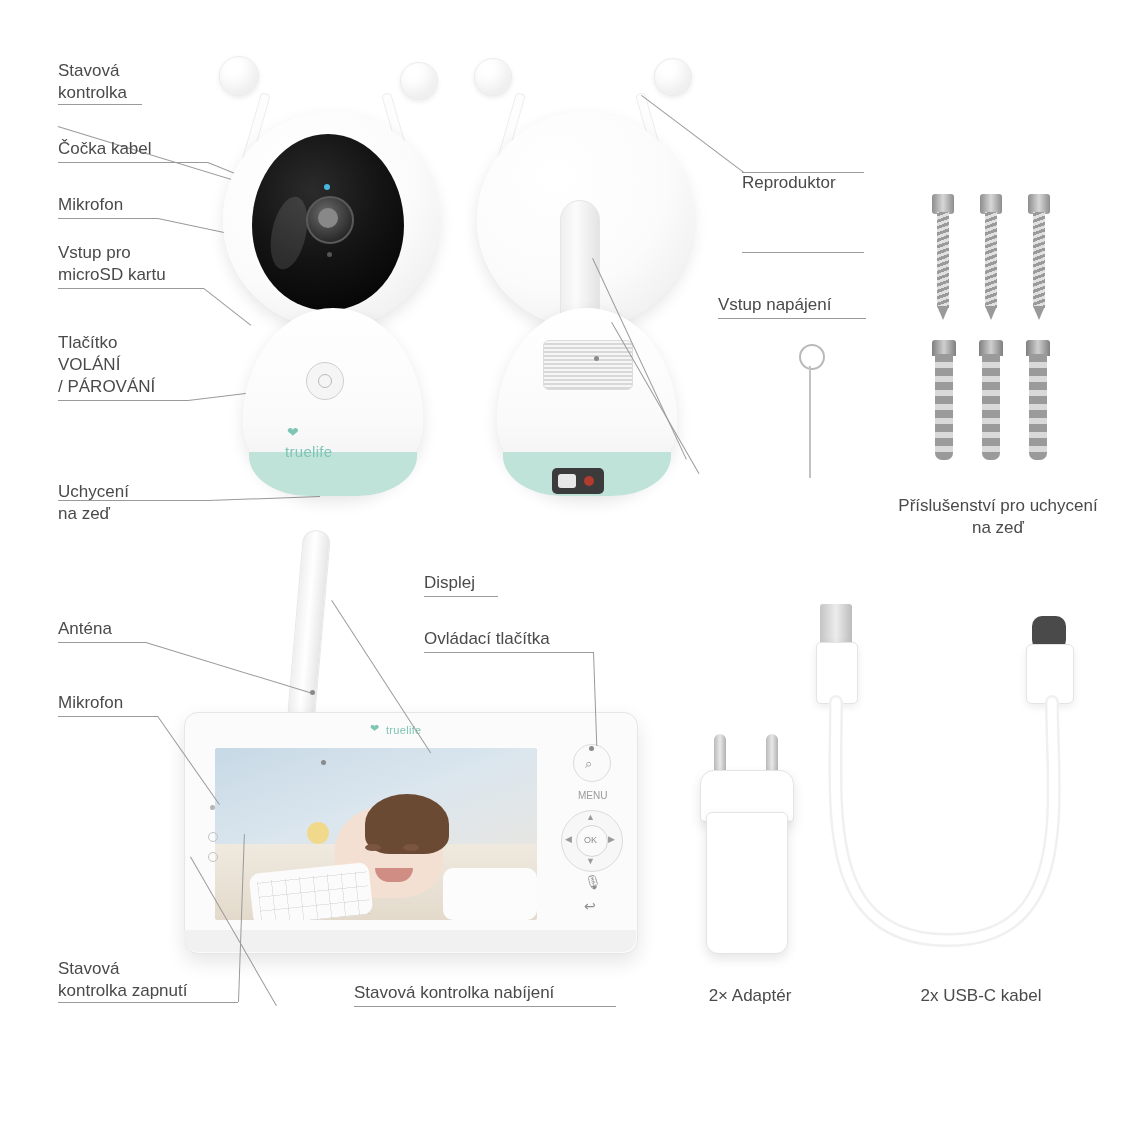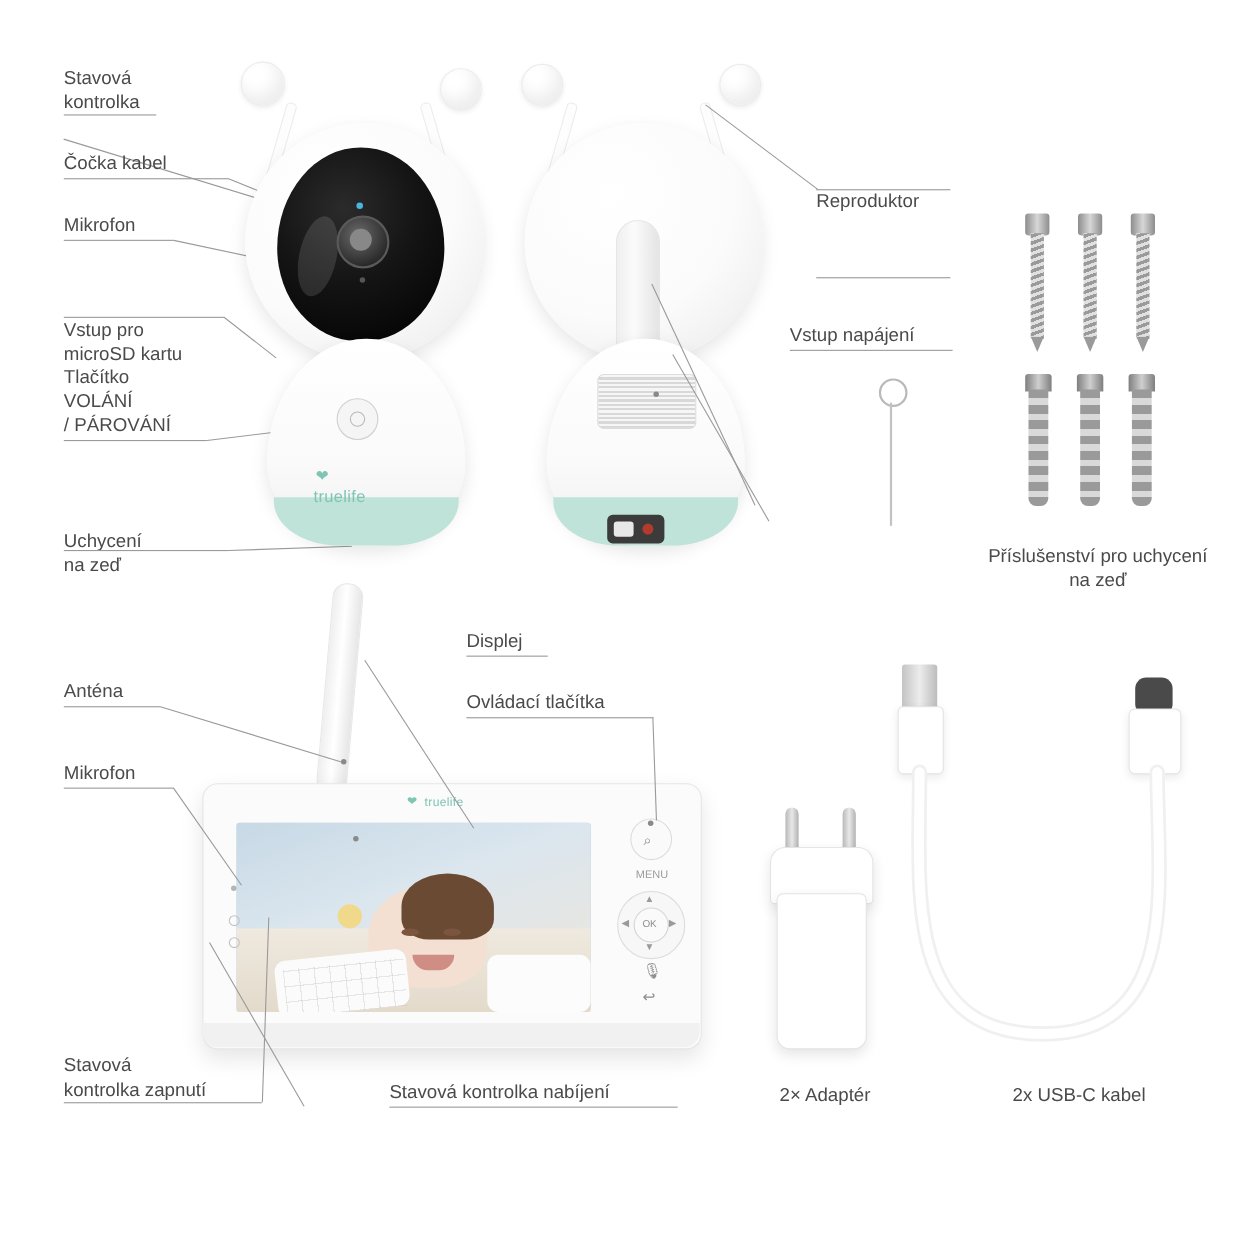--- a/index.html
+++ b/index.html
@@ -66,21 +66,21 @@
   <div class="lbl" style="left:58px;top:138px;">Čočka kabel</div>
   <div class="uline" style="left:58px;top:162px;width:150px;"></div>
   <div class="uline" style="left:208px;top:162px;width:125px;transform:rotate(22deg);transform-origin:0 0;"></div>
   <div class="dot" style="left:322px;top:207px;"></div>
 
   <div class="lbl" style="left:58px;top:194px;">Mikrofon</div>
   <div class="uline" style="left:58px;top:218px;width:100px;"></div>
   <div class="uline" style="left:158px;top:218px;width:178px;transform:rotate(12deg);transform-origin:0 0;"></div>
   <div class="dot" style="left:328px;top:253px;"></div>
 
-  <div class="lbl" style="left:58px;top:242px;margin-top:47px;">Vstup pro
+  <div class="lbl" style="left:58px;top:242px;">Vstup pro
 microSD kartu</div>
   <div class="uline" style="left:58px;top:288px;width:146px;"></div>
   <div class="uline" style="left:204px;top:288px;width:60px;transform:rotate(38deg);transform-origin:0 0;"></div>
 
   <div class="lbl" style="left:58px;top:332px;">Tlačítko
 VOLÁNÍ
 / PÁROVÁNÍ</div>
   <div class="uline" style="left:58px;top:400px;width:130px;"></div>
   <div class="uline" style="left:188px;top:400px;width:124px;transform:rotate(-7deg);transform-origin:0 0;"></div>
   <div class="dot" style="left:307px;top:384px;"></div>

